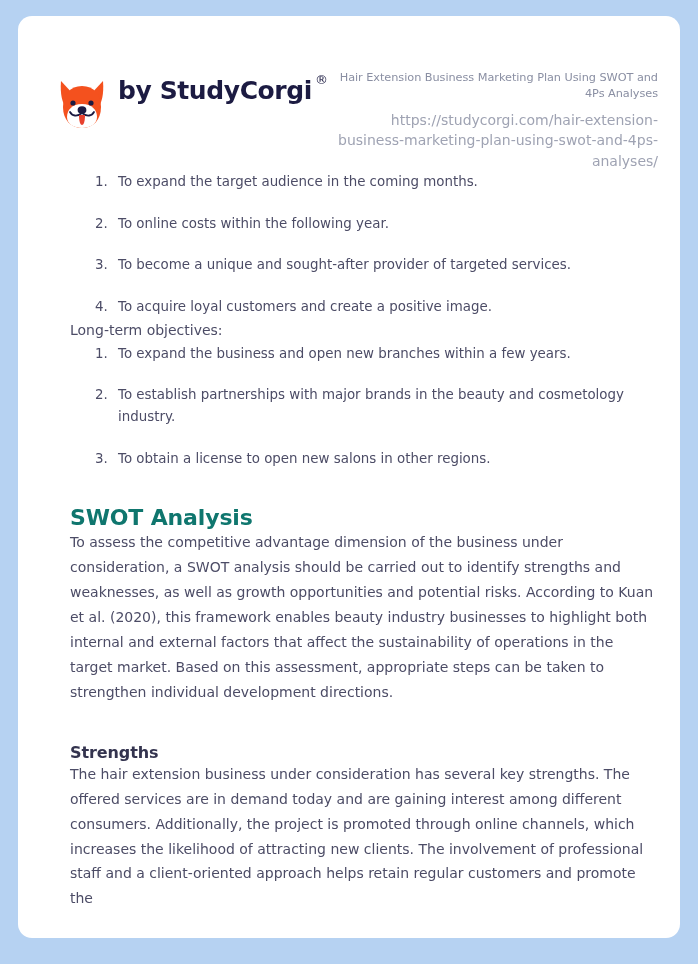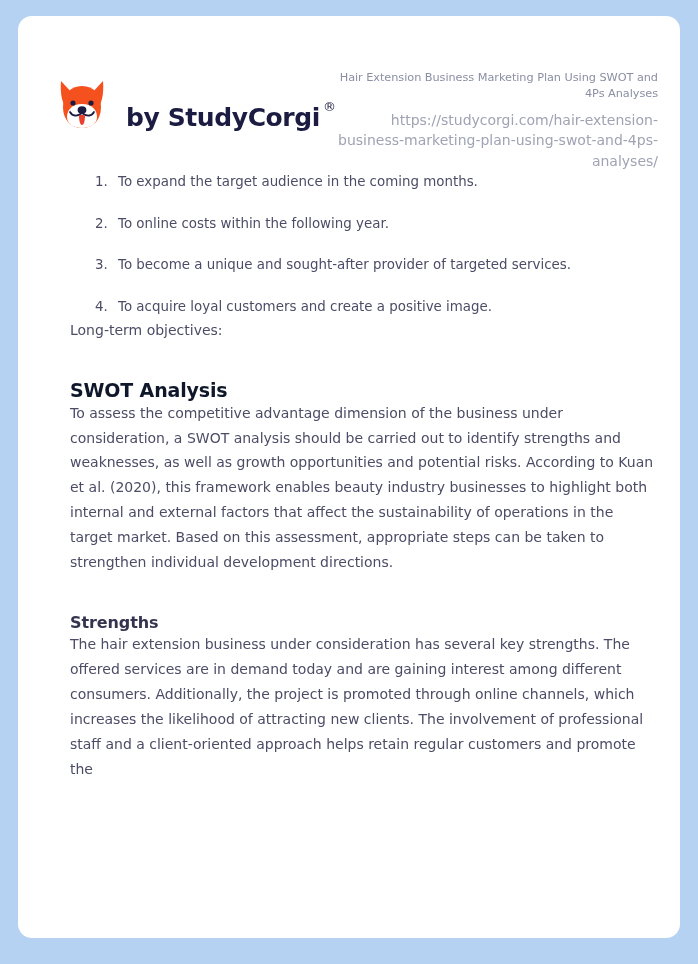--- a/index.html
+++ b/index.html
@@ -29,22 +29,22 @@
   
   .doc-header {
     display: flex;
     align-items: flex-start;
     justify-content: space-between;
     padding: 50px 22px 0 40px;
   }
 
   .brand {
     display: flex;
-    align-items: flex-end;
-    gap: 20px;
+    align-items: flex-start;
+    gap: 12px;
     flex: 0 0 auto;
     padding-top: 12px;
   }
 
   .brand-logo {
     width: 48px;
     height: 52px;
     flex: 0 0 auto;
     display: block;
   }
@@ -115,23 +115,23 @@
     line-height: 1.78;
     color: #4c4c66;
     margin: 0;
   }
 
   .para-longterm { margin-top: 26px; margin-bottom: 24px; }
 
   .list-block-2 { margin-bottom: 0; }
 
   h2.doc-h2 {
-    font-size: 19px;
+    font-size: 22px;
     font-weight: bold;
-    color: #0f172a;
+    color: #0f766e;
     margin: 36px 0 0 0;
     letter-spacing: -0.15px;
   }
   h3.doc-h3 {
     font-size: 16px;
     font-weight: bold;
     color: #34344f;
     margin: 38px 0 0 0;
     letter-spacing: -0.1px;
   }
@@ -184,20 +184,25 @@
 
     <ol class="doc-list list-block-1">
       <li>To expand the target audience in the coming months.</li>
       <li>To online costs within the following year.</li>
       <li>To become a unique and sought-after provider of targeted services.</li>
       <li>To acquire loyal customers and create a positive image.</li>
     </ol>
 
     <p class="doc-para para-longterm">Long-term objectives:</p>
 
+    <ol class="doc-list list-block-2">
+      <li>To expand the business and open new branches within a few years.</li>
+      <li>To establish partnerships with major brands in the beauty and cosmetology industry.</li>
+      <li>To obtain a license to open new salons in other regions.</li>
+    </ol>
 
     <h2 class="doc-h2">SWOT Analysis</h2>
     <p class="doc-para para-swot">To assess the competitive advantage dimension of the business under consideration, a SWOT analysis should be carried out to identify strengths and weaknesses, as well as growth opportunities and potential risks. According to Kuan et al. (2020), this framework enables beauty industry businesses to highlight both internal and external factors that affect the sustainability of operations in the target market. Based on this assessment, appropriate steps can be taken to strengthen individual development directions.</p>
 
     <h3 class="doc-h3">Strengths</h3>
     <p class="doc-para para-strengths">The hair extension business under consideration has several key strengths. The offered services are in demand today and are gaining interest among different consumers. Additionally, the project is promoted through online channels, which increases the likelihood of attracting new clients. The involvement of professional staff and a client-oriented approach helps retain regular customers and promote the</p>
 
   </div>
 </div>
 

